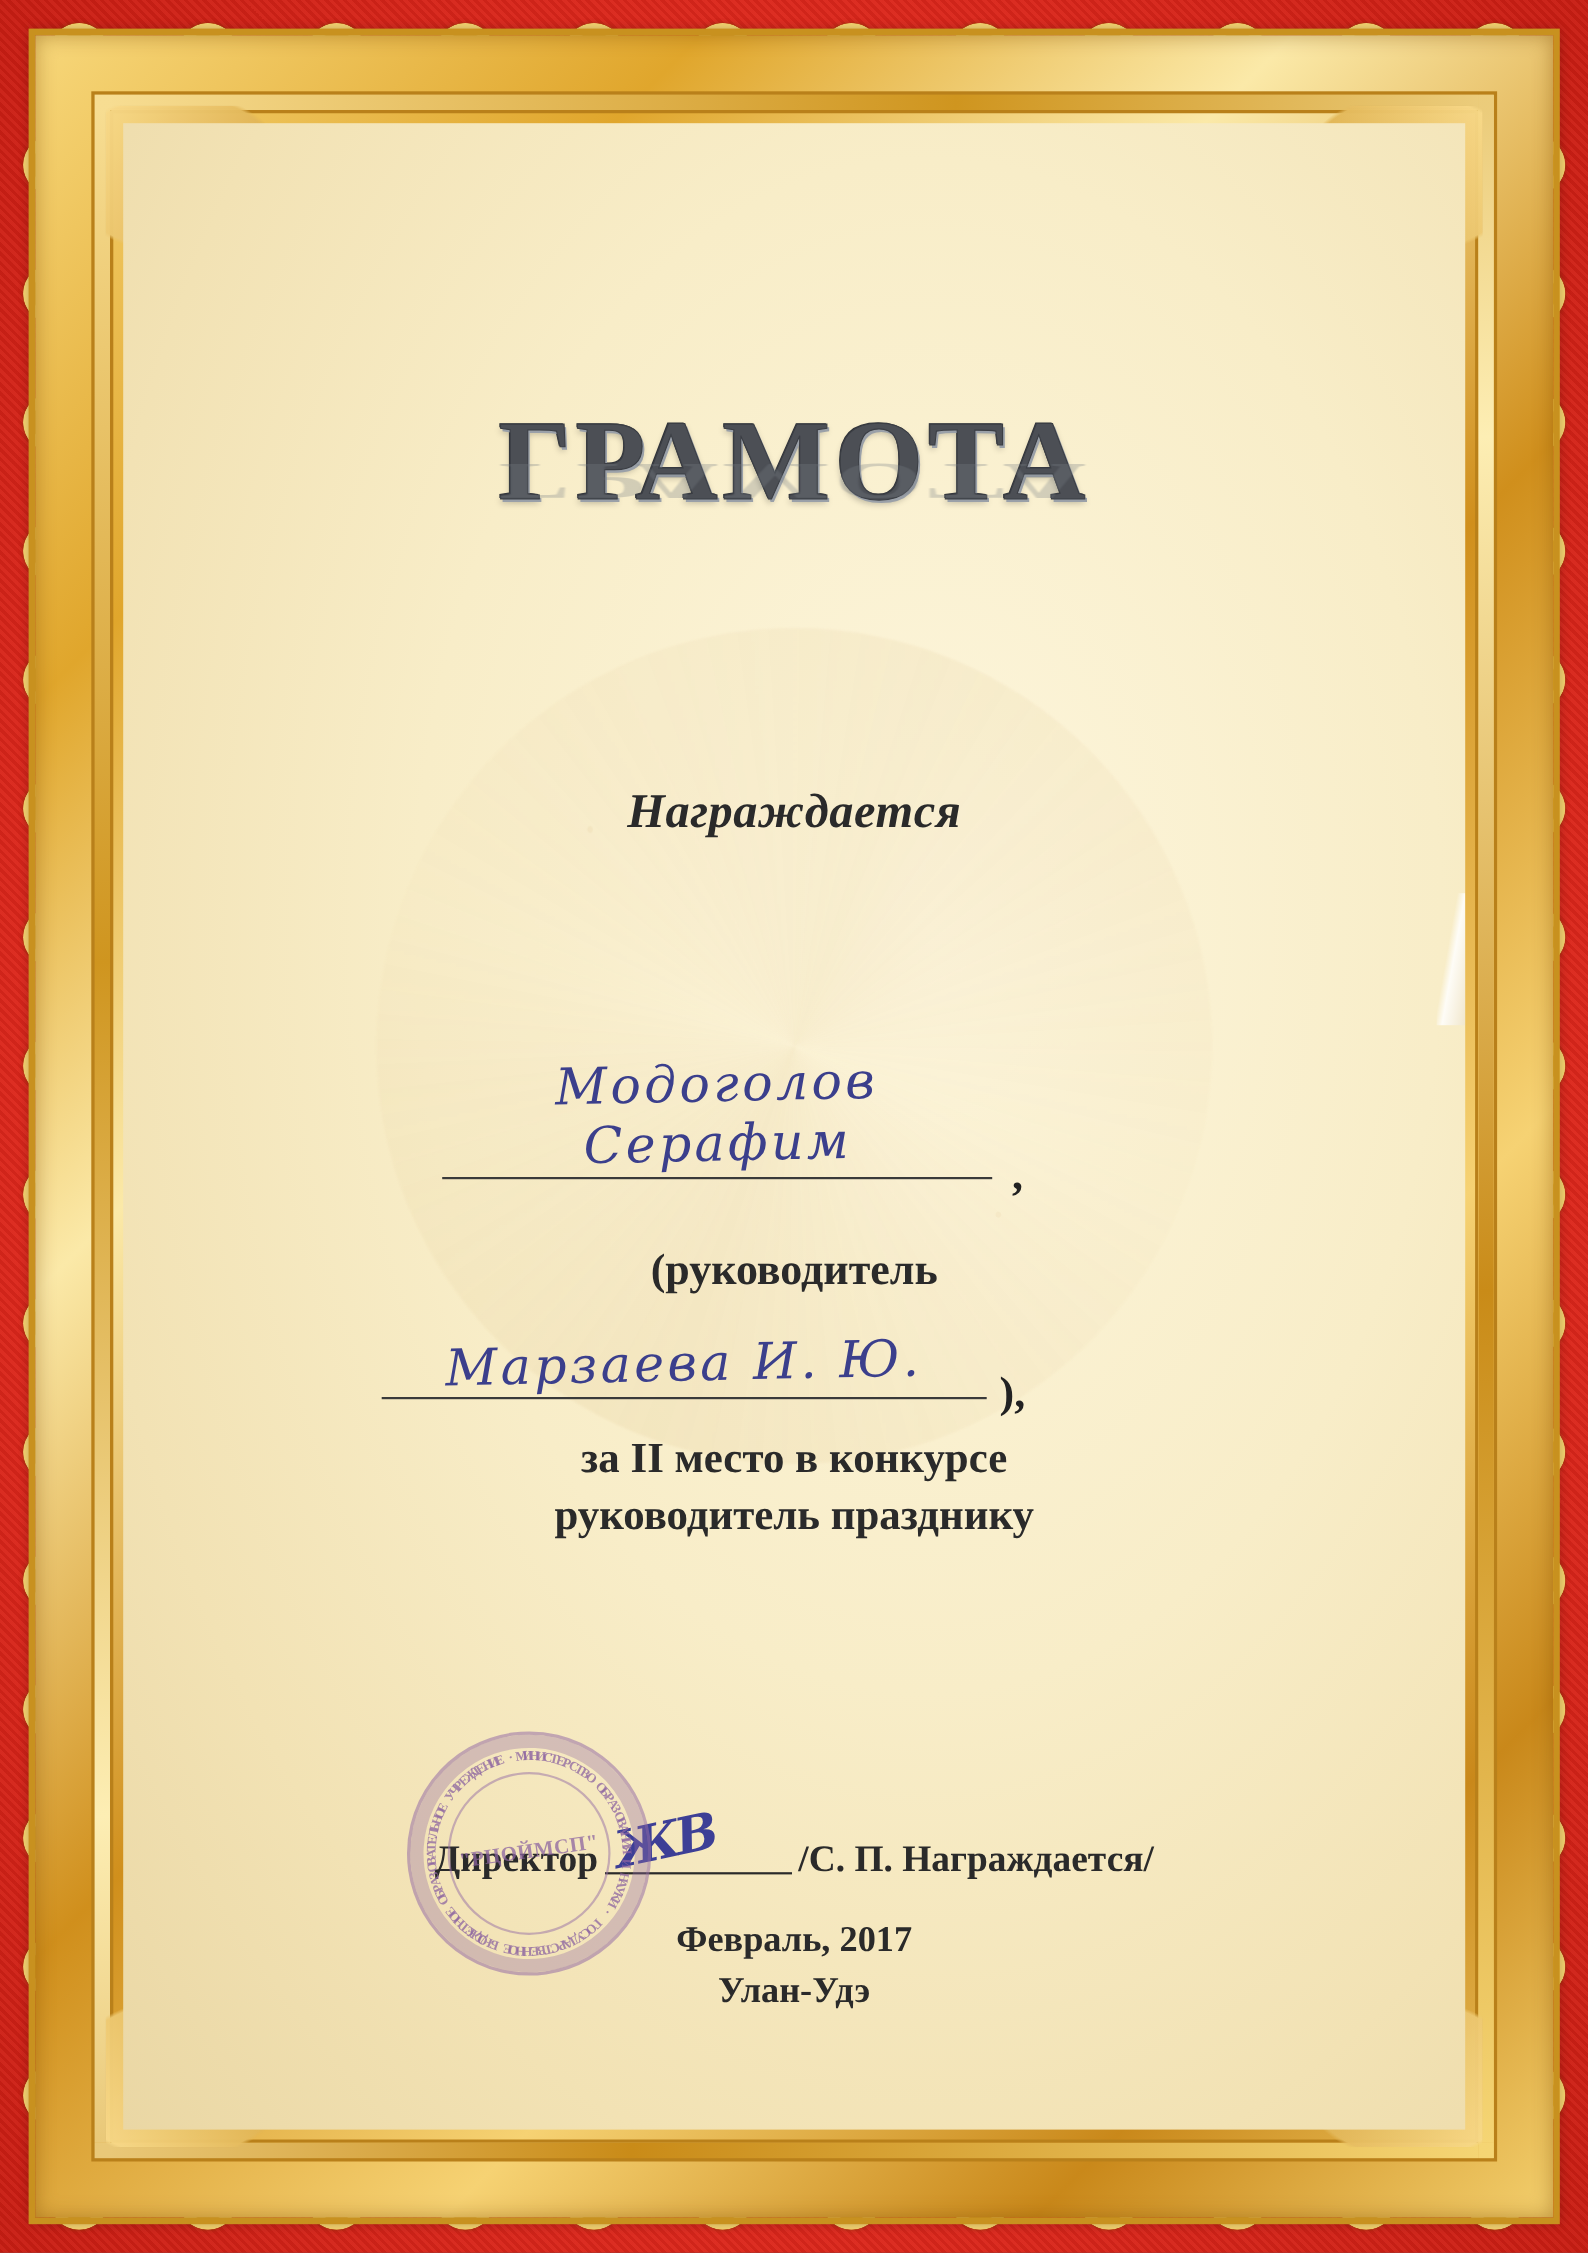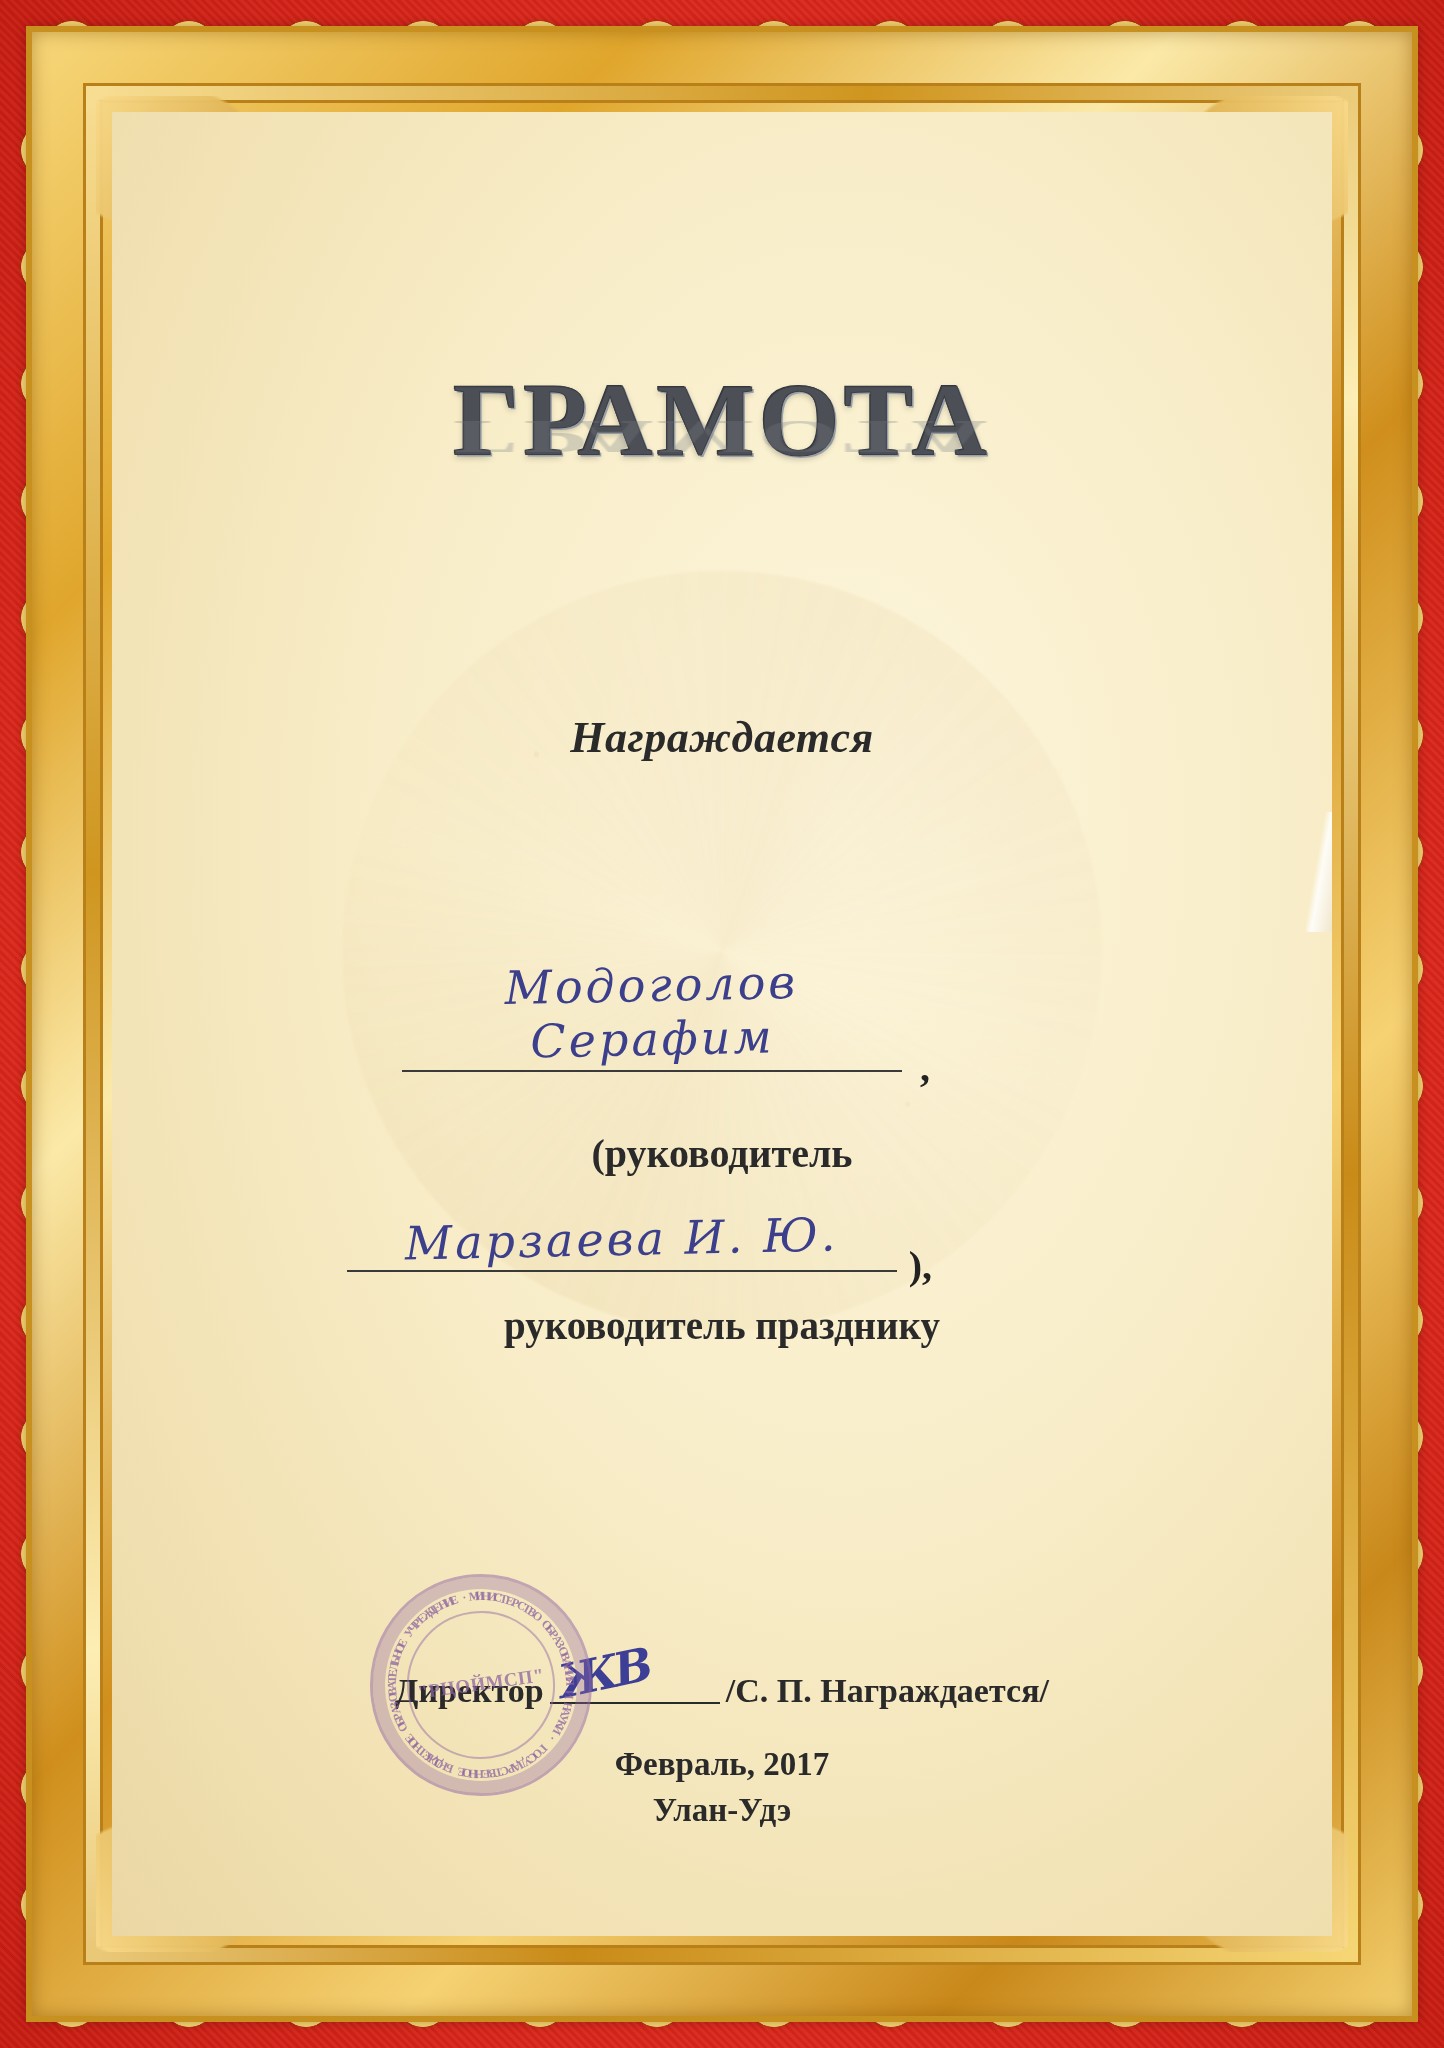--- a/index.html
+++ b/index.html
@@ -432,20 +432,21 @@
 
       <div class="leader-label">(руководитель</div>
 
       <div class="hand-line" id="leader-line">
         <span class="handwriting">Марзаева И. Ю.</span>
         <span class="hand-rule"></span>
       </div>
       <span class="punct" id="leader-close">),</span>
 
       <div class="body-text">
+        <div>за II место в  конкурсе</div>
         <div>руководитель празднику</div>
       </div>
 
       <div class="sign-row">
         <span>Директор</span>
         <span class="sign-rule">
           <span class="sign-scrawl">ЖВ</span>
         </span>
         <span>/С. П. Награждается/</span>
       </div>

